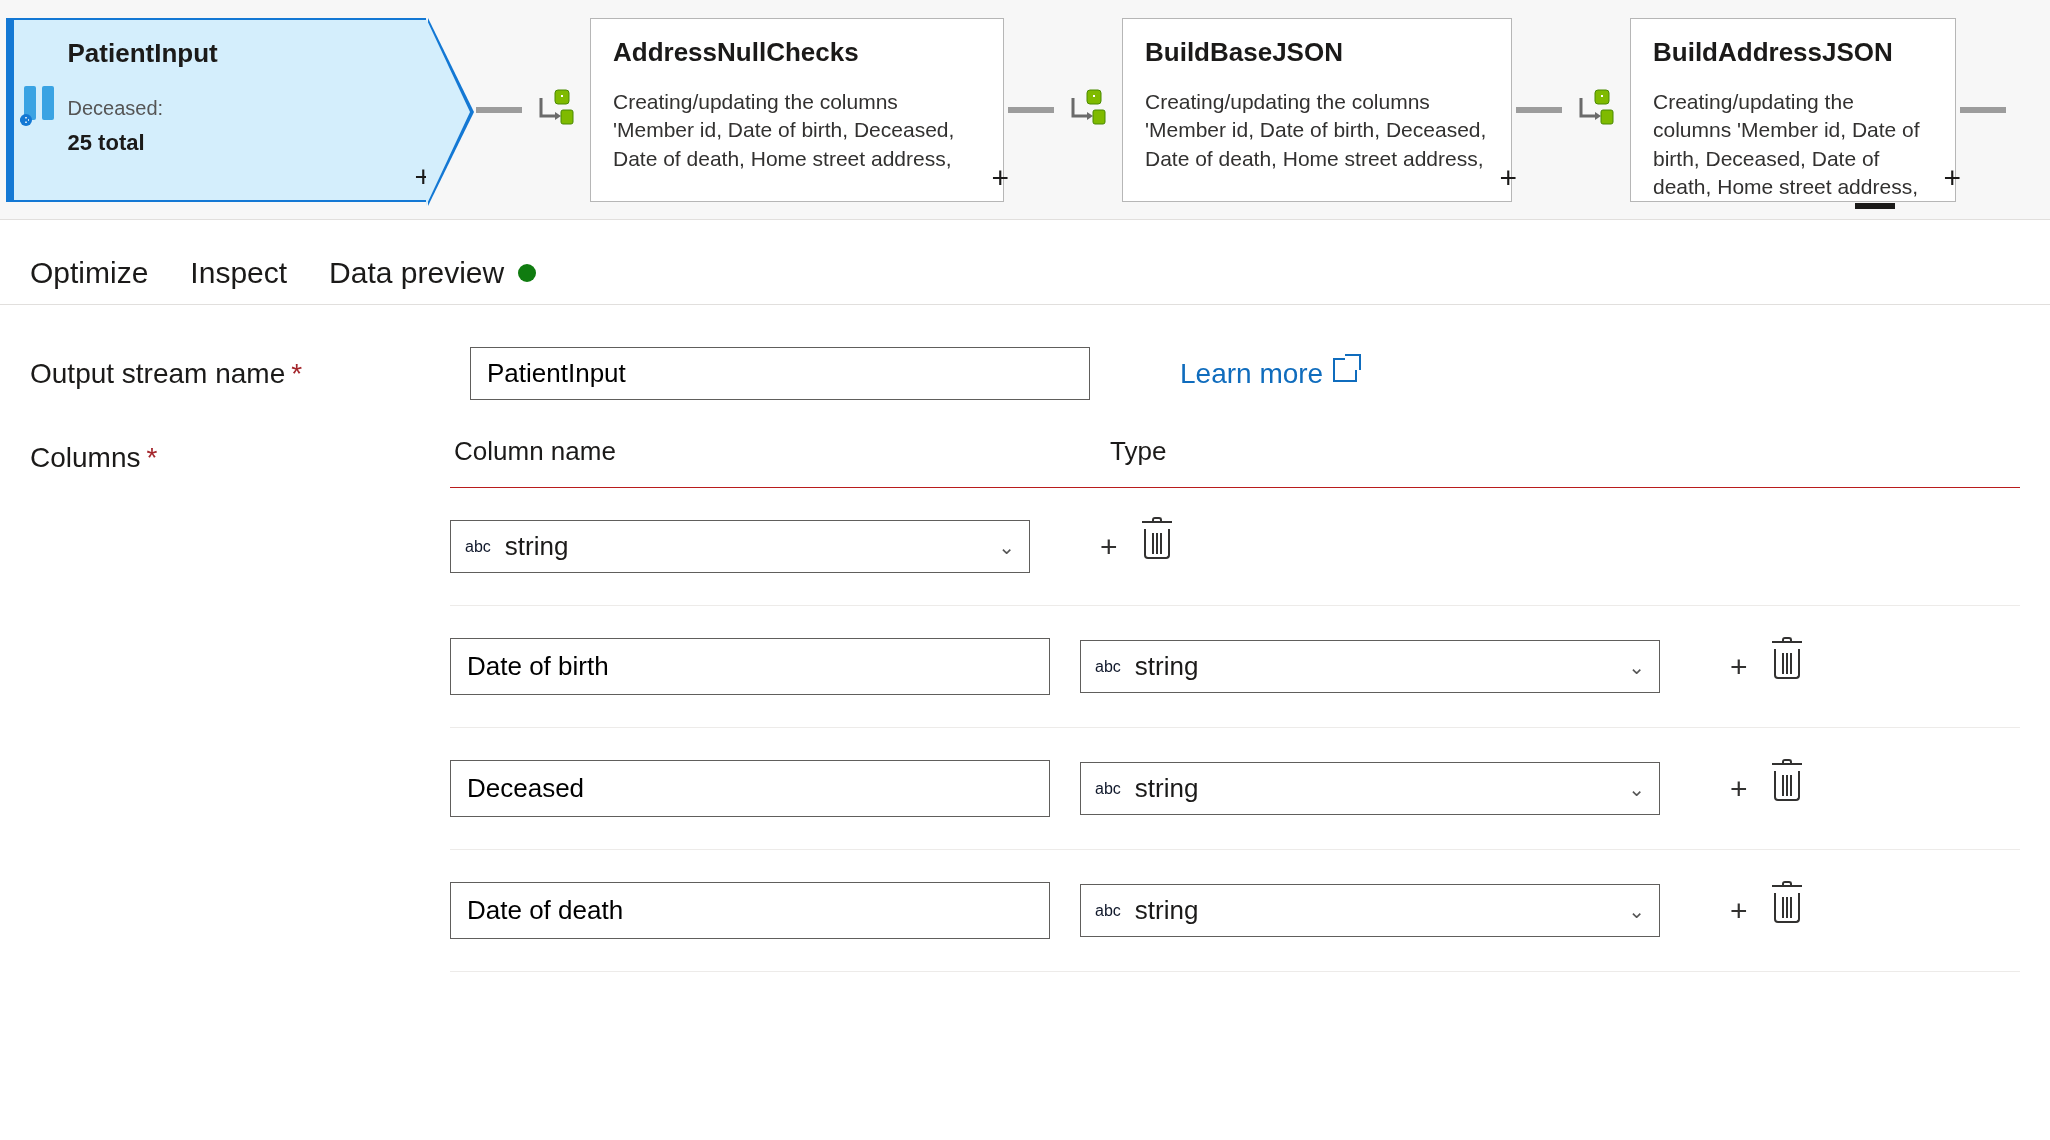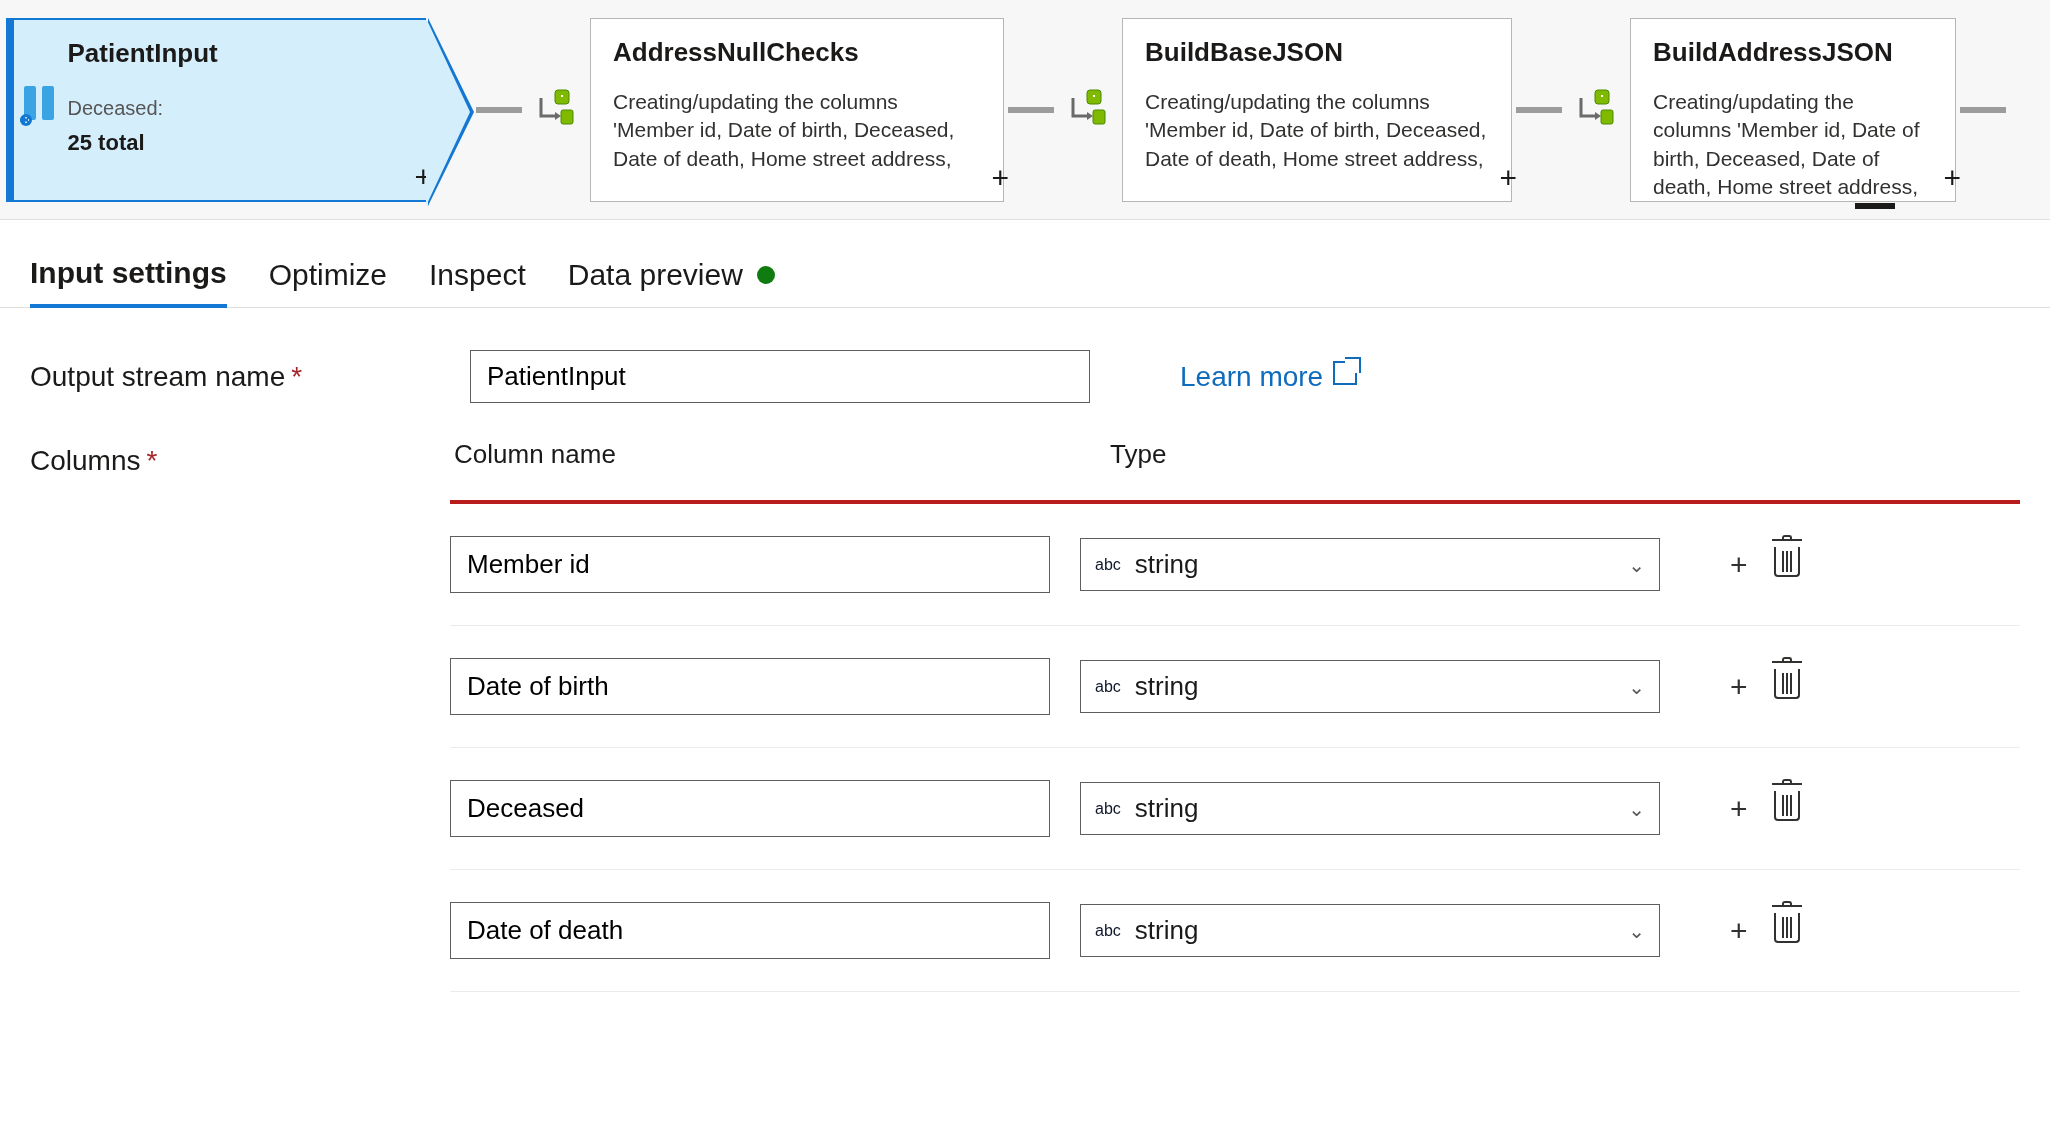--- a/index.html
+++ b/index.html
@@ -218,22 +218,22 @@
     width: 400px;
     padding-top: 6px;
   }
   .cols-table {
     flex: 1;
   }
   .cols-head {
     display: flex;
     font-size: 26px;
     color: #1b1a19;
-    padding-bottom: 30px;
-    border-bottom: 4px solid #b91c1c;
+    padding-bottom: 20px;
+    border-bottom: 1px solid #b91c1c;
     align-items: center;
   }
   .cols-head .col-name { width: 640px; padding-left: 4px; }
   .cols-head .col-type { flex: 1; padding-left: 20px; }
   .col-row {
     display: flex;
     align-items: center;
     gap: 30px;
     padding: 32px 0;
     border-bottom: 1px solid #edebe9;
@@ -412,23 +412,20 @@
     </div>
     <button class="plus-btn">+</button>
     <div class="drag-handle"></div>
   </div>
 
   <div class="connector"></div>
 
 </div>
 
 <div class="tabs">
-  <div class="tab active">
-      <span>Input settings</span>
-    </div>
   <div class="tab">
       <span>Optimize</span>
     </div>
   <div class="tab">
       <span>Inspect</span>
     </div>
   <div class="tab">
     <span>Data preview</span>
     <span class="status-dot"></span>
   </div>
@@ -453,21 +450,20 @@
   <div class="cols-label">
     <span>Columns</span><span class="req">*</span>
   </div>
   <div class="cols-table">
     <div class="cols-head">
       <div class="col-name">Column name</div>
       <div class="col-type">Type</div>
     </div>
     <div id="col-rows">
         <div class="col-row">
-    <input class="colname" type="text" value="Member id" style="">
     <div class="type-select">
       <span class="abc">abc</span>
       <span>string</span>
       <span class="chev">⌄</span>
     </div>
     <div class="row-actions">
       <button class="icon-btn">+</button>
       <button class="icon-btn">
         <span class="trash-icon"><span class="lid"></span></span>
       </button>

